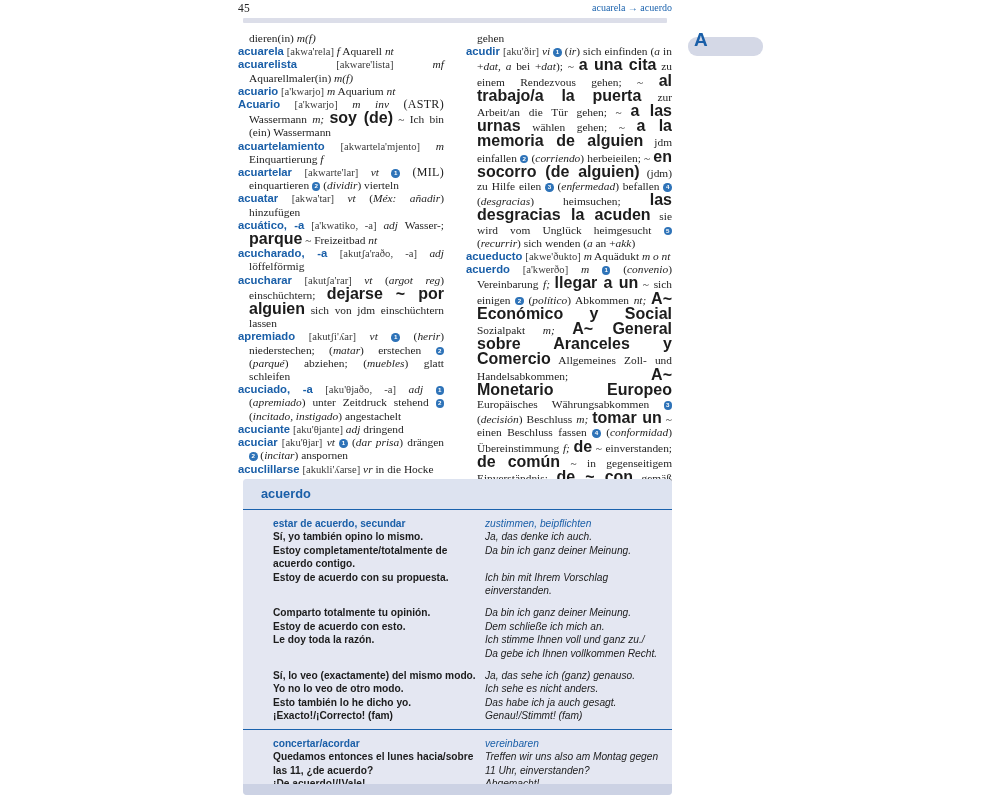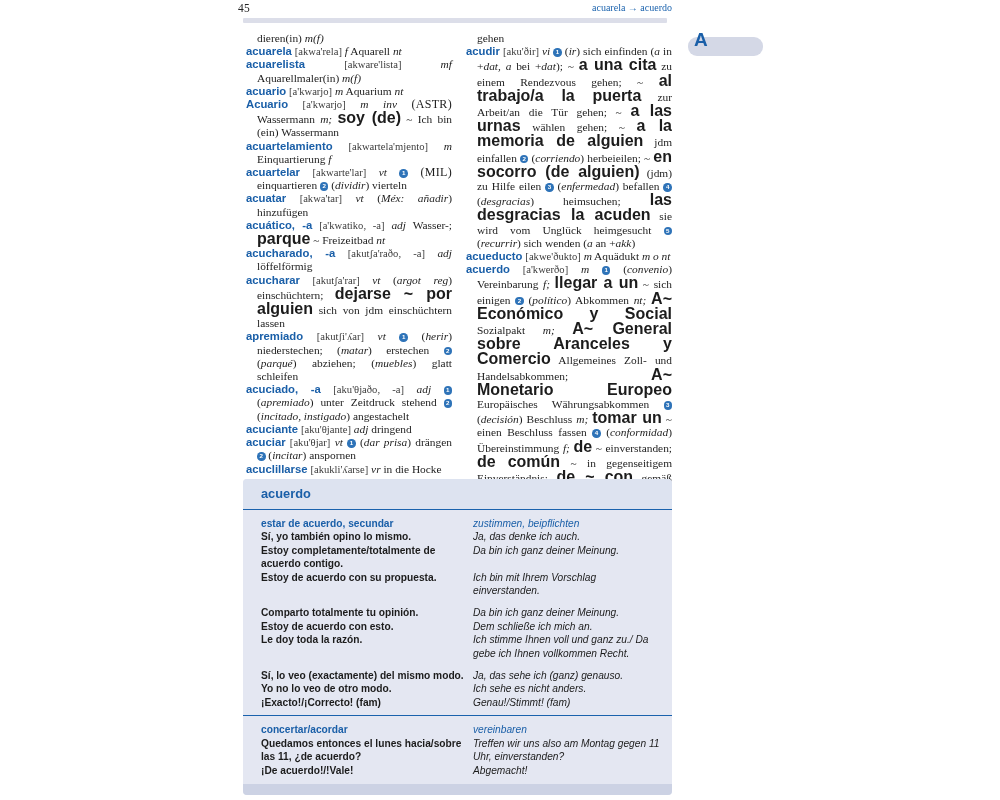--- a/index.html
+++ b/index.html
@@ -75,21 +75,21 @@
   .column {
     position: absolute;
     top: 32px;
     width: 206px;
     font-size: 11.4px;
     line-height: 13.2px;
     text-align: justify;
     text-justify: inter-word;
     color: #1c1c1c;
   }
-  #col-left  { left: 246px; }
+  #col-left  { left: 238px; }
   #col-right { left: 466px; }
 
   .entry {
     margin: 0;
     padding: 0;
     text-indent: -11px;
     padding-left: 11px;
   }
   .entry.cont {
     text-indent: 0;
@@ -152,21 +152,21 @@
   #info-box-title {
     position: absolute;
     left: 18px;
     top: 7px;
     font-family: "Liberation Sans", sans-serif;
     font-weight: bold;
     font-size: 12.8px;
     color: #1a5fa8;
   }
   .ib-section {
-    padding: 7px 12px 4px 18px;
+    padding: 7px 12px 4px 30px;
   }
   .ib-section.section-2 {
     border-top: 1.6px solid #1a62ad;
     margin-top: 2px;
   }
   .ib-row {
     display: flex;
     align-items: flex-start;
     margin-bottom: 0px;
   }
@@ -277,20 +277,24 @@
         </div>
         <div class="ib-row gap">
           <div class="ib-es">Sí, lo veo (exactamente) del mismo modo.</div>
           <div class="ib-de">Ja, das sehe ich (ganz) genauso.</div>
         </div>
         <div class="ib-row">
           <div class="ib-es">Yo no lo veo de otro modo.</div>
           <div class="ib-de">Ich sehe es nicht anders.</div>
         </div>
         <div class="ib-row">
+          <div class="ib-es">Esto también lo he dicho yo.</div>
+          <div class="ib-de">Das habe ich ja auch gesagt.</div>
+        </div>
+        <div class="ib-row">
           <div class="ib-es">¡Exacto!/¡Correcto! (fam)</div>
           <div class="ib-de">Genau!/Stimmt! (fam)</div>
         </div>
       </div>
       <div class="ib-section section-2">
         <div class="ib-row heading">
           <div class="ib-es">concertar/acordar</div>
           <div class="ib-de">vereinbaren</div>
         </div>
         <div class="ib-row">

